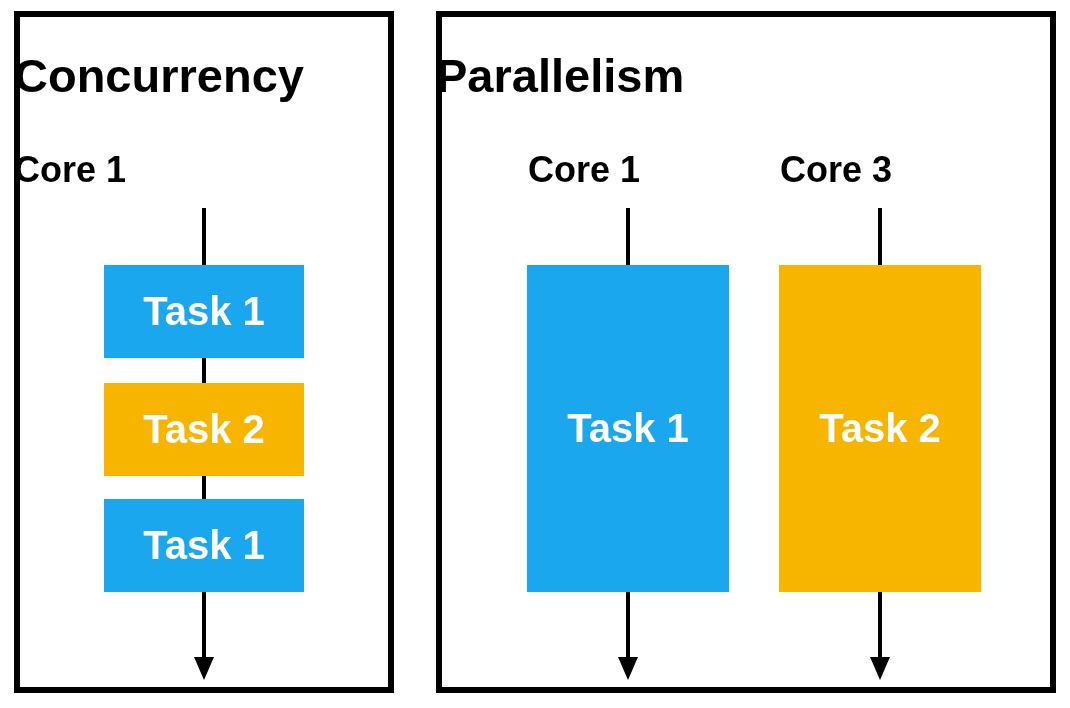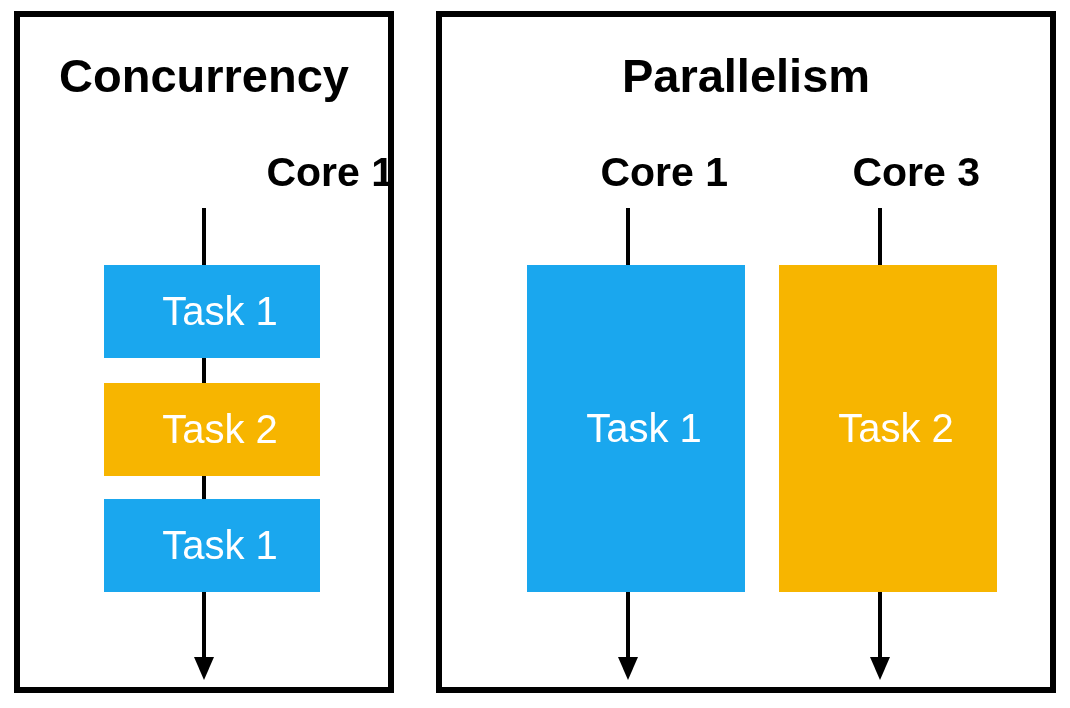--- a/index.html
+++ b/index.html
@@ -19,35 +19,34 @@
     position: absolute;
     border: 6px solid #000000;
     box-sizing: border-box;
     background: #ffffff;
   }
   .panel-concurrency { left: 14px; top: 11px; width: 380px; height: 682px; }
   .panel-parallelism { left: 436px; top: 11px; width: 620px; height: 682px; }
 
   .panel-title {
     position: absolute;
-    text-align: center;
     font-weight: bold;
     font-size: 47px;
     line-height: 1.0;
     color: #000000;
     letter-spacing: 0px;
   }
   .title-concurrency { left: 14px; top: 52px; width: 380px; }
   .title-parallelism { left: 436px; top: 52px; width: 620px; }
 
   .core-label {
     position: absolute;
-    text-align: right;
+    text-align: left;
     font-weight: bold;
-    font-size: 41px;
+    font-size: 36px;
     line-height: 1.0;
     color: #000000;
   }
   .core-left    { left: 14px;  top: 152px; width: 380px; }
   .core-right-1 { left: 528px; top: 152px; width: 200px; }
   .core-right-2 { left: 780px; top: 152px; width: 200px; }
 
   .flow-line {
     position: absolute;
     width: 4px;
@@ -70,24 +69,23 @@
   .arrow-left    { left: 194px; top: 657px; }
   .arrow-right-1 { left: 618px; top: 657px; }
   .arrow-right-2 { left: 870px; top: 657px; }
 
   .task-box {
     position: absolute;
     display: flex;
     align-items: center;
     justify-content: center;
     color: #ffffff;
-    font-weight: normal;
+    font-weight: bold;
     font-size: 40px;
     z-index: 2;
-    padding-left: 16px;
   }
   .task-small { left: 104px; width: 200px; height: 93px; }
   .task-s1 { top: 265px; }
   .task-s2 { top: 383px; }
   .task-s3 { top: 499px; }
 
   .task-tall { top: 265px; width: 202px; height: 327px; }
   .task-t1 { left: 527px; }
   .task-t2 { left: 779px; }
 </style>

